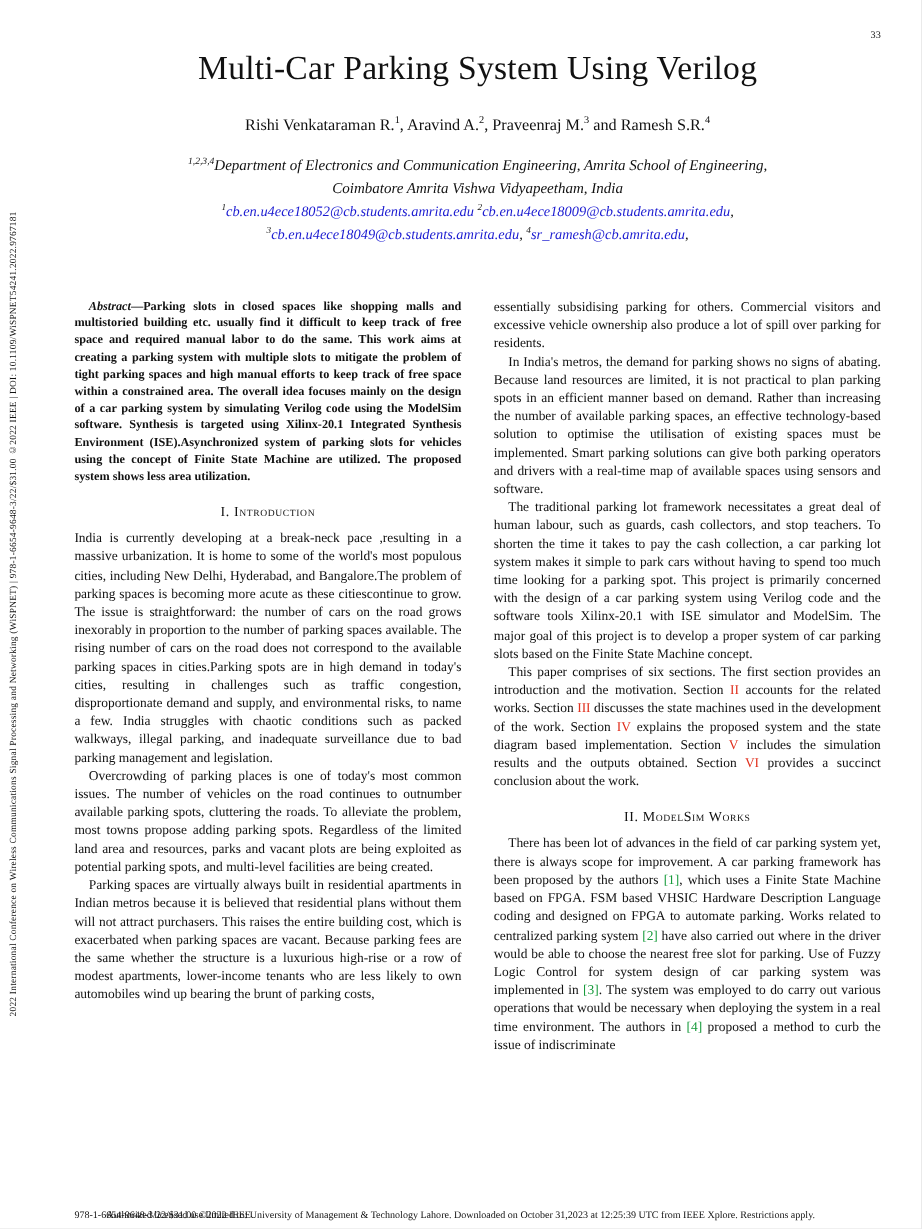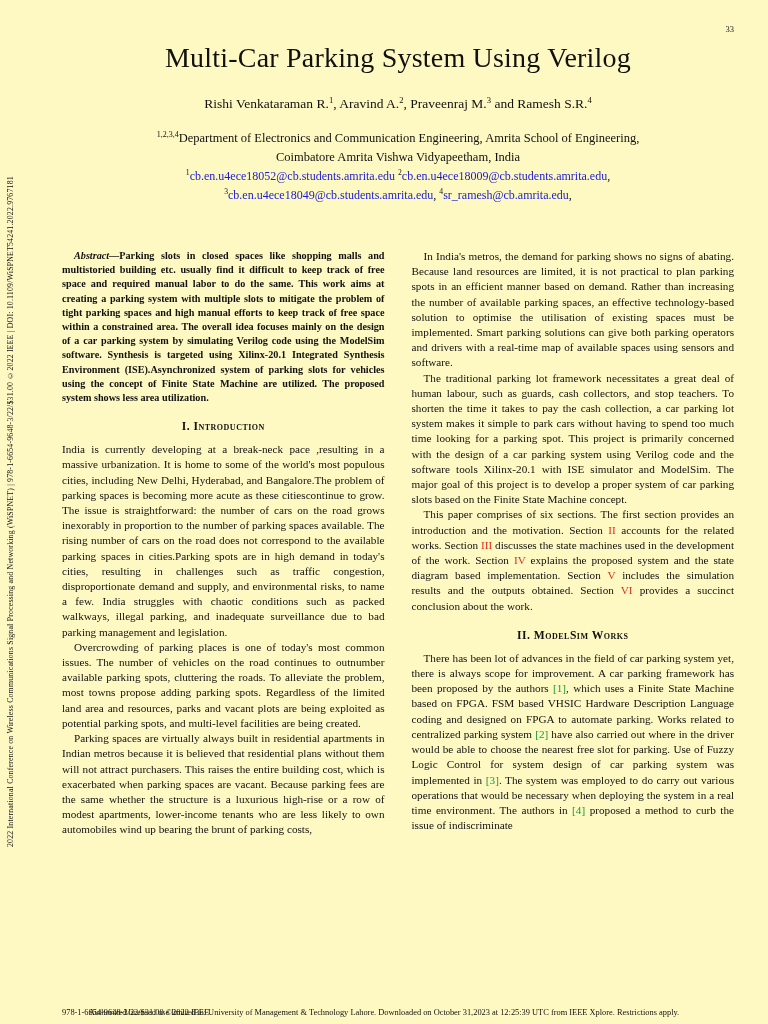--- a/index.html
+++ b/index.html
@@ -1,49 +1,49 @@
 <!DOCTYPE html>
 <html><head>
 <meta charset="utf-8">
 <style>
   html,body { margin:0; padding:0; background:#d8d8d8; }
   .page {
     position:relative; width:768px; height:1024px; margin:0 auto;
-    background:#fef9c3; color:#111;
+    background:#ffffff; color:#111;
     font-family:"Liberation Serif", serif;
     overflow:hidden;
   }
   .pagenum { position:absolute; top:24px; right:34px; font-size:8.5px; color:#222; }
   .sidebar {
     position:absolute; left:6px; top:0; height:1024px;
     writing-mode:vertical-rl; transform:rotate(180deg);
     display:flex; align-items:center; justify-content:center;
     font-size:7.8px; letter-spacing:0.2px; color:#111; white-space:nowrap;
   }
   .content { margin:0 34px 0 62px; }
   .header { text-align:center; padding-top:42px; }
   .title { font-size:28px; font-weight:400; margin:0; letter-spacing:0.2px; }
   .authors { font-size:13.5px; margin-top:22px; }
-  .affil { font-size:12.5px; line-height:19px; margin-top:17px; }
+  .affil { font-size:12.5px; line-height:19px; margin-top:17px;font-style:italic; }
   .affil .emails-line { font-size:12px; }
   sup { font-size:64%; line-height:0; vertical-align:super; }
   .seg-bi { font-style:italic; }
   .seg-email { color:#1b1bd1; }
   .seg-ref { color:#e0301e; }
   .seg-cite { color:#169a3a; }
   .columns { display:flex; gap:27px; margin-top:44px; }
   .col { width:330px; }
   p { margin:0; }
   .abstract {
     font-weight:700; font-size:10.2px; line-height:14.2px;
     text-align:justify; text-indent:12px;
   }
   .index-terms { margin-top:9px; }
   .sec {
-    font-size:11.6px; font-weight:700; font-variant:small-caps;
+    font-size:11.6px; font-weight:400; font-variant:small-caps;
     letter-spacing:0.5px; text-align:center; margin:15px 0 9px 0;
   }
   .body {
     font-size:11.2px; line-height:15.2px; text-align:justify; text-indent:12px;
   }
   .noindent { text-indent:0; }
   .footer-license {
     position:absolute; bottom:7px; left:0; right:0;
     text-align:center; font-size:8.4px; color:#111; white-space:nowrap;
   }
@@ -78,20 +78,21 @@
 
       <div class="col">
         <p class="abstract"><span class="seg-bi">Abstract</span><span>—Parking slots in closed spaces like shopping malls and multistoried building etc. usually find it difficult to keep track of free space and required manual labor to do the same. This work aims at creating a parking system with multiple slots to mitigate the problem of tight parking spaces and high manual efforts to keep track of free space within a constrained area. The overall idea focuses mainly on the design of a car parking system by simulating Verilog code using the ModelSim software. Synthesis is targeted using Xilinx-20.1 Integrated Synthesis Environment (ISE).Asynchronized system of parking slots for vehicles using the concept of Finite State Machine are utilized. The proposed system shows less area utilization.</span></p>
         <h2 class="sec">I. Introduction</h2>
         <p class="body noindent">India is currently developing at a break-neck pace ,resulting in a massive urbanization. It is home to some of the world's most populous cities, including New Delhi, Hyderabad, and Bangalore.The problem of parking spaces is becoming more acute as these citiescontinue to grow. The issue is straightforward: the number of cars on the road grows inexorably in proportion to the number of parking spaces available. The rising number of cars on the road does not correspond to the available parking spaces in cities.Parking spots are in high demand in today's cities, resulting in challenges such as traffic congestion, disproportionate demand and supply, and environmental risks, to name a few. India struggles with chaotic conditions such as packed walkways, illegal parking, and inadequate surveillance due to bad parking management and legislation.</p>
         <p class="body">Overcrowding of parking places is one of today's most common issues. The number of vehicles on the road continues to outnumber available parking spots, cluttering the roads. To alleviate the problem, most towns propose adding parking spots. Regardless of the limited land area and resources, parks and vacant plots are being exploited as potential parking spots, and multi-level facilities are being created.</p>
         <p class="body">Parking spaces are virtually always built in residential apartments in Indian metros because it is believed that residential plans without them will not attract purchasers. This raises the entire building cost, which is exacerbated when parking spaces are vacant. Because parking fees are the same whether the structure is a luxurious high-rise or a row of modest apartments, lower-income tenants who are less likely to own automobiles wind up bearing the brunt of parking costs,</p>
       </div>
 
       <div class="col">
+        <p class="body noindent">essentially subsidising parking for others. Commercial visitors and excessive vehicle ownership also produce a lot of spill over parking for residents.</p>
         <p class="body">In India's metros, the demand for parking shows no signs of abating. Because land resources are limited, it is not practical to plan parking spots in an efficient manner based on demand. Rather than increasing the number of available parking spaces, an effective technology-based solution to optimise the utilisation of existing spaces must be implemented. Smart parking solutions can give both parking operators and drivers with a real-time map of available spaces using sensors and software.</p>
         <p class="body">The traditional parking lot framework necessitates a great deal of human labour, such as guards, cash collectors, and stop teachers. To shorten the time it takes to pay the cash collection, a car parking lot system makes it simple to park cars without having to spend too much time looking for a parking spot. This project is primarily concerned with the design of a car parking system using Verilog code and the software tools Xilinx-20.1 with ISE simulator and ModelSim. The major goal of this project is to develop a proper system of car parking slots based on the Finite State Machine concept.</p>
         <p class="body"><span>This paper comprises of six sections. The first section provides an introduction and the motivation. Section </span><span class="seg-ref">II</span><span> accounts for the related works. Section </span><span class="seg-ref">III</span><span> discusses the state machines used in the development of the work. Section </span><span class="seg-ref">IV</span><span> explains the proposed system and the state diagram based implementation. Section </span><span class="seg-ref">V</span><span> includes the simulation results and the outputs obtained. Section </span><span class="seg-ref">VI</span><span> provides a succinct conclusion about the work.</span></p>
         <h2 class="sec">II. ModelSim Works</h2>
         <p class="body"><span>There has been lot of advances in the field of car parking system yet, there is always scope for improvement. A car parking framework has been proposed by the authors </span><span class="seg-cite">[1]</span><span>, which uses a Finite State Machine based on FPGA. FSM based VHSIC Hardware Description Language coding and designed on FPGA to automate parking. Works related to centralized parking system </span><span class="seg-cite">[2]</span><span> have also carried out where in the driver would be able to choose the nearest free slot for parking. Use of Fuzzy Logic Control for system design of car parking system was implemented in </span><span class="seg-cite">[3]</span><span>. The system was employed to do carry out various operations that would be necessary when deploying the system in a real time environment. The authors in </span><span class="seg-cite">[4]</span><span> proposed a method to curb the issue of indiscriminate</span></p>
       </div>
 
     </div>
   </div>
 

